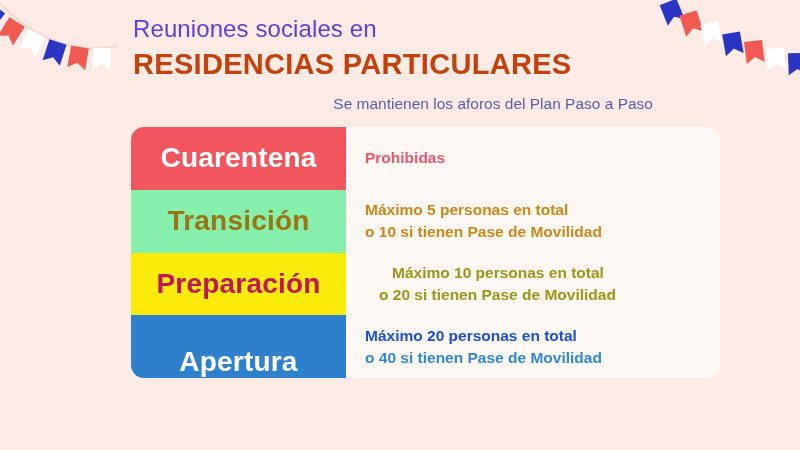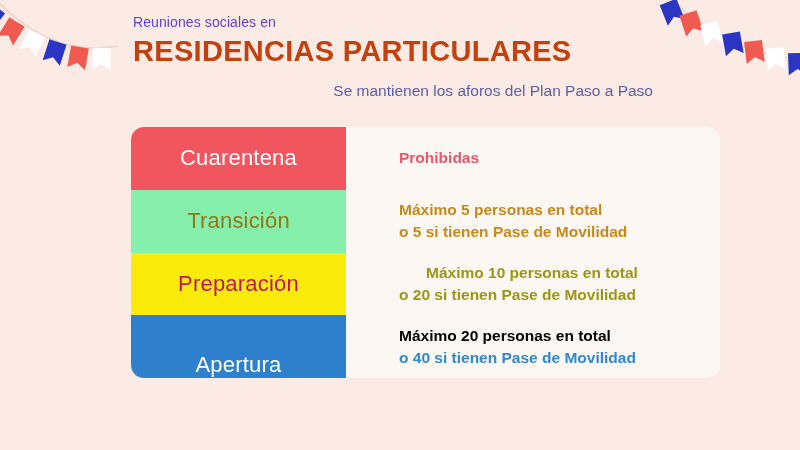--- a/index.html
+++ b/index.html
@@ -25,21 +25,21 @@
   .bunting-right { right: -6px; }
 
   
   .header {
     position: absolute;
     left: 133px;
     top: 14px;
     width: 520px;
   }
   .title-line1 {
-    font-size: 14px;
+    font-size: 24px;
     font-weight: 400;
     color: #5B3FD6;
     letter-spacing: 0.1px;
     line-height: 1.28;
     white-space: nowrap;
   }
   .title-line2 {
     font-size: 29px;
     font-weight: 700;
     color: #c2410c;
@@ -76,30 +76,30 @@
     display: flex;
     flex-direction: column;
   }
   .phase-band {
     flex: 1 1 0;
     display: flex;
     align-items: center;
     justify-content: center;
   }
   .phase-band-label {
-    font-size: 22px;
-    font-weight: 400;
+    font-size: 28px;
+    font-weight: 700;
     letter-spacing: 0.2px;
     white-space: nowrap;
   }
   .rules-column {
     flex: 1 1 auto;
     display: flex;
     flex-direction: column;
-    padding-left: 53px;
+    padding-left: 19px;
   }
   .rule-row {
     flex: 1 1 0;
     display: flex;
     flex-direction: column;
     justify-content: center;
   }
   .rule-line {
     font-size: 15.5px;
     font-weight: 700;
@@ -185,24 +185,24 @@
       <div class="phase-band" style="background: rgb(47, 128, 204); align-items: flex-end;">
         <span class="phase-band-label" style="color: rgb(255, 255, 255);">Apertura</span>
       </div>
     </div>
   <div class="rules-column" id="rules-column">
       <div class="rule-row">
         <div class="rule-line" style="color: rgb(232, 89, 107);">Prohibidas</div>
       </div>
       <div class="rule-row">
         <div class="rule-line" style="color: rgb(200, 137, 26);">Máximo 5 personas en total</div>
-        <div class="rule-line" style="color: rgb(200, 137, 26);">o 5 si tienen Pase de Movilidad</div>
+        <div class="rule-line" style="color: rgb(200, 137, 26);">o 10 si tienen Pase de Movilidad</div>
       </div>
       <div class="rule-row">
         <div class="rule-line" style="color: rgb(156, 149, 22); margin-left: 27px;">Máximo 10 personas en total</div>
-        <div class="rule-line" style="color: rgb(156, 149, 22);">o 20 si tienen Pase de Movilidad</div>
-      </div>
-      <div class="rule-row">
-        <div class="rule-line" style="color: #000000;">Máximo 20 personas en total</div>
+        <div class="rule-line" style="color: rgb(156, 149, 22); margin-left: 14px;">o 20 si tienen Pase de Movilidad</div>
+      </div>
+      <div class="rule-row">
+        <div class="rule-line" style="color: #1d4ed8;">Máximo 20 personas en total</div>
         <div class="rule-line" style="color: rgb(48, 136, 207);">o 40 si tienen Pase de Movilidad</div>
       </div>
     </div>
 </div>
 
 </body></html>

